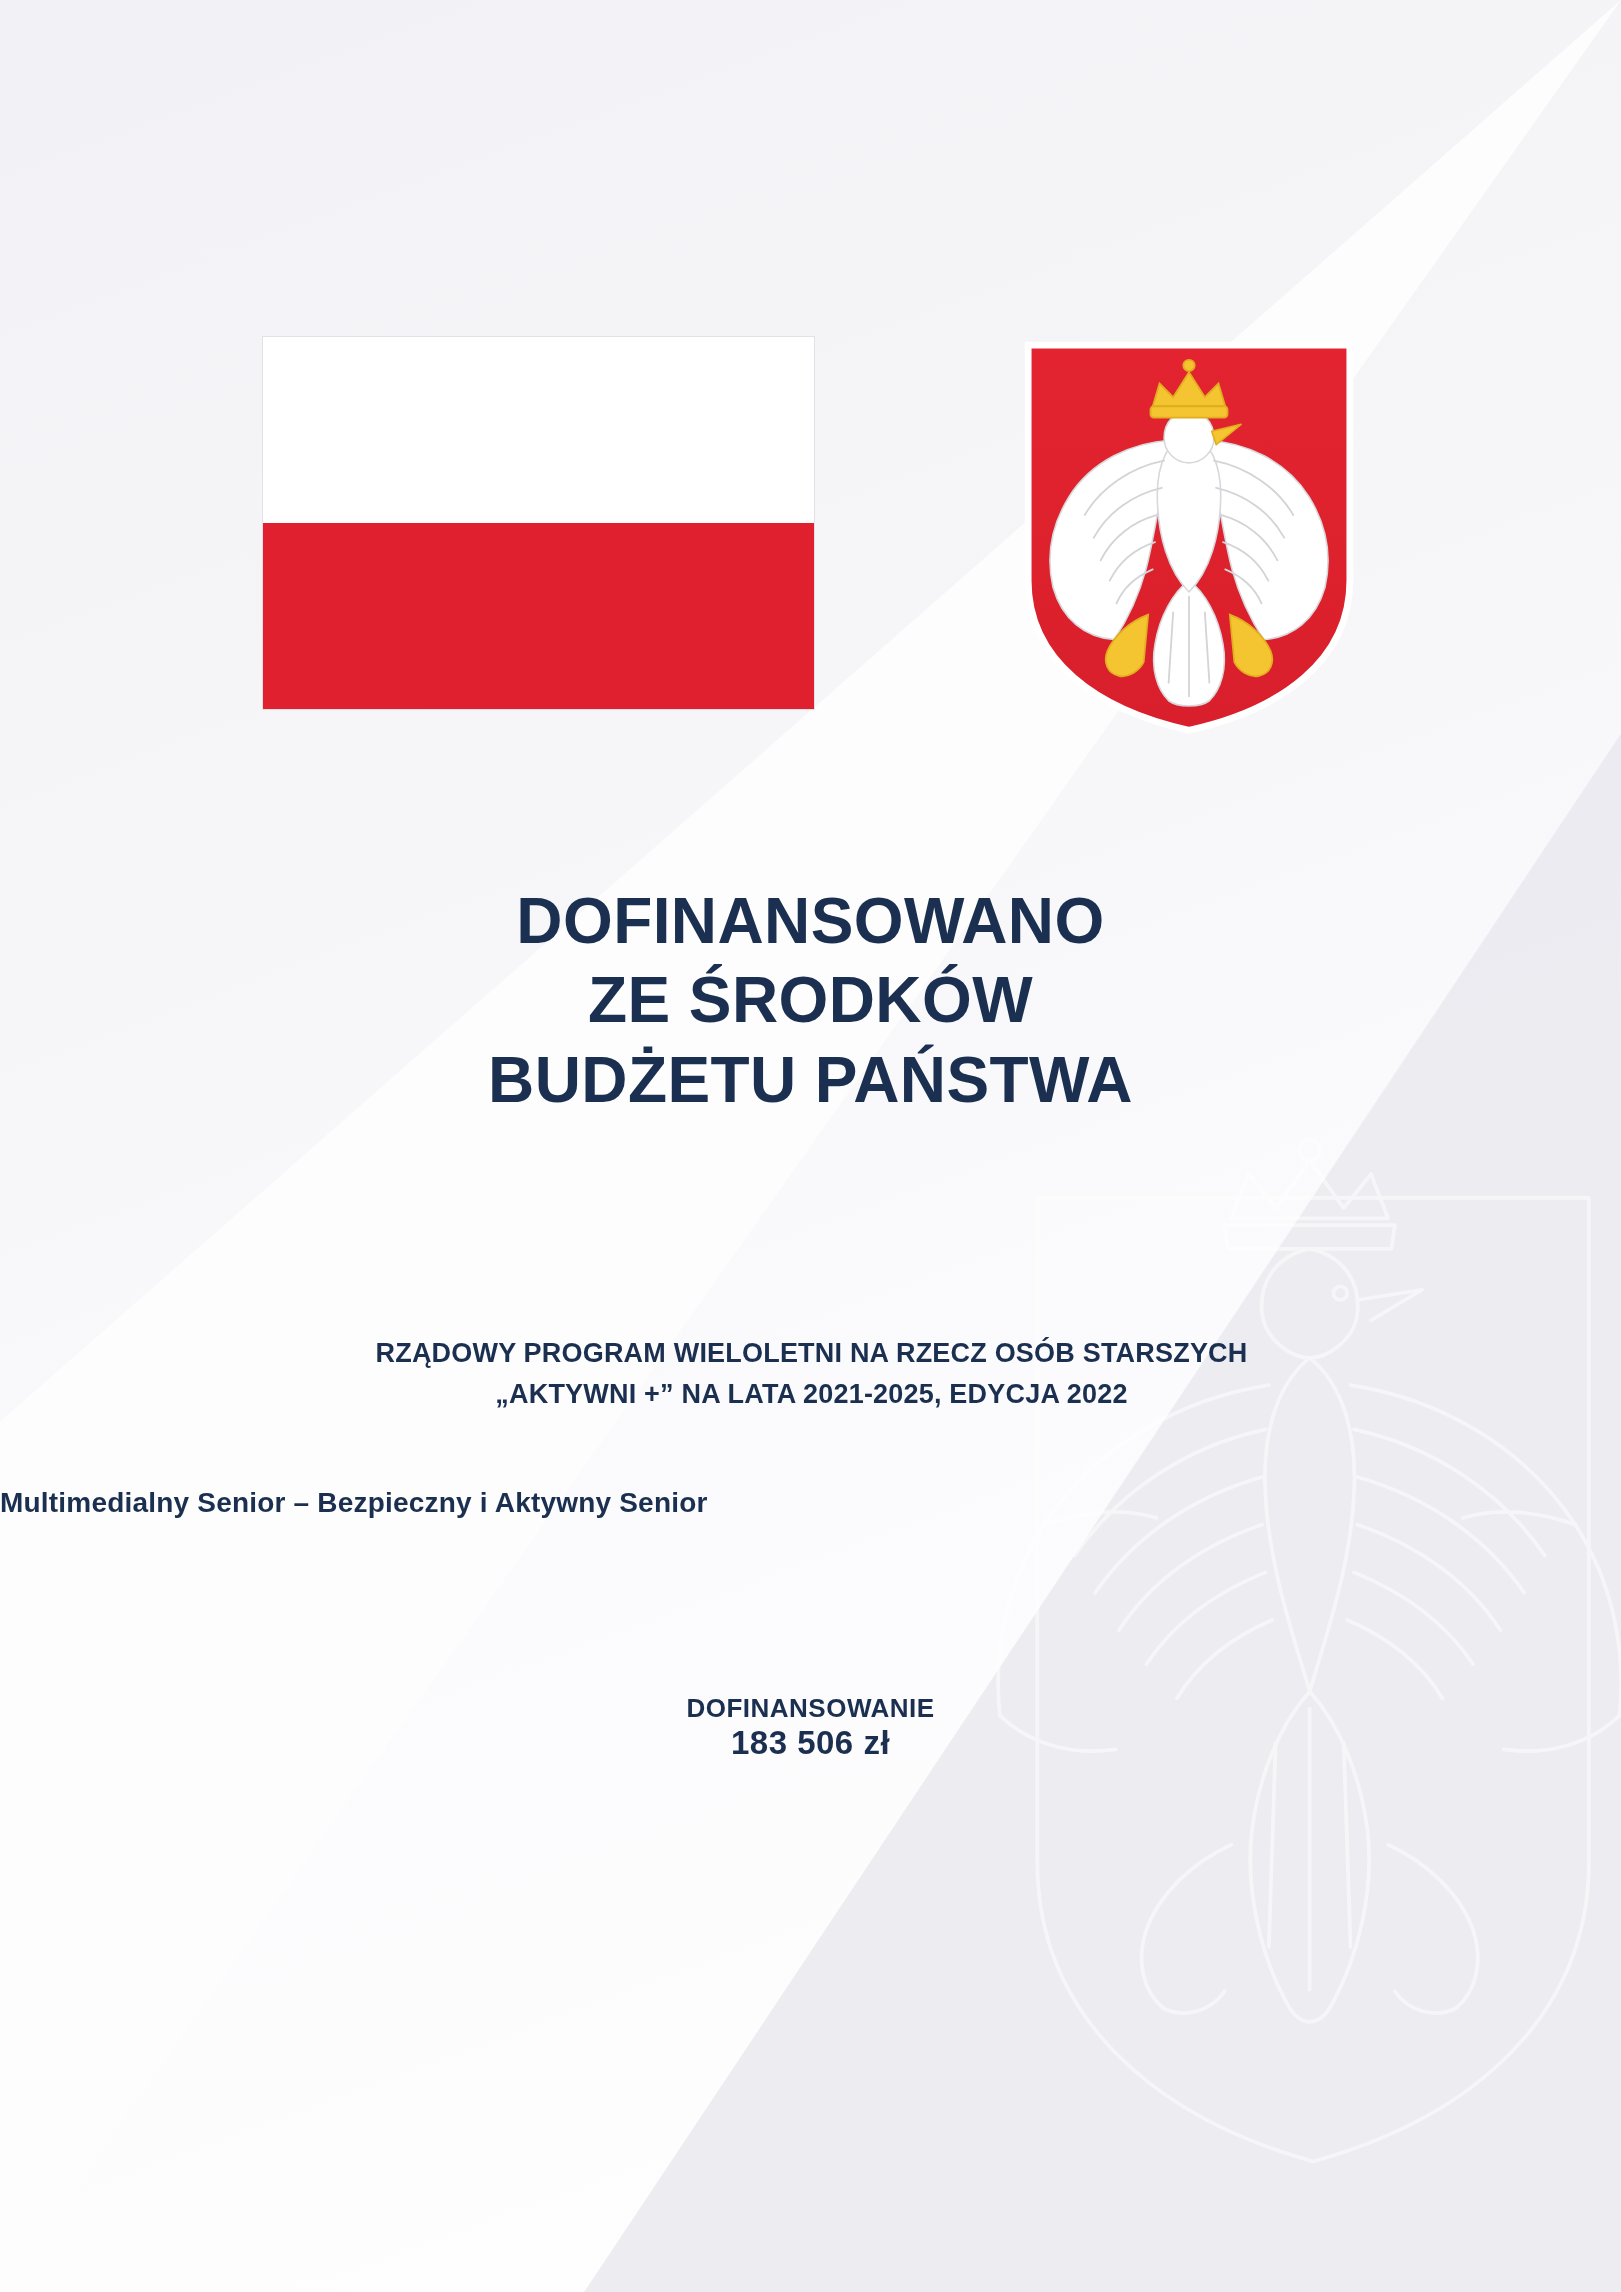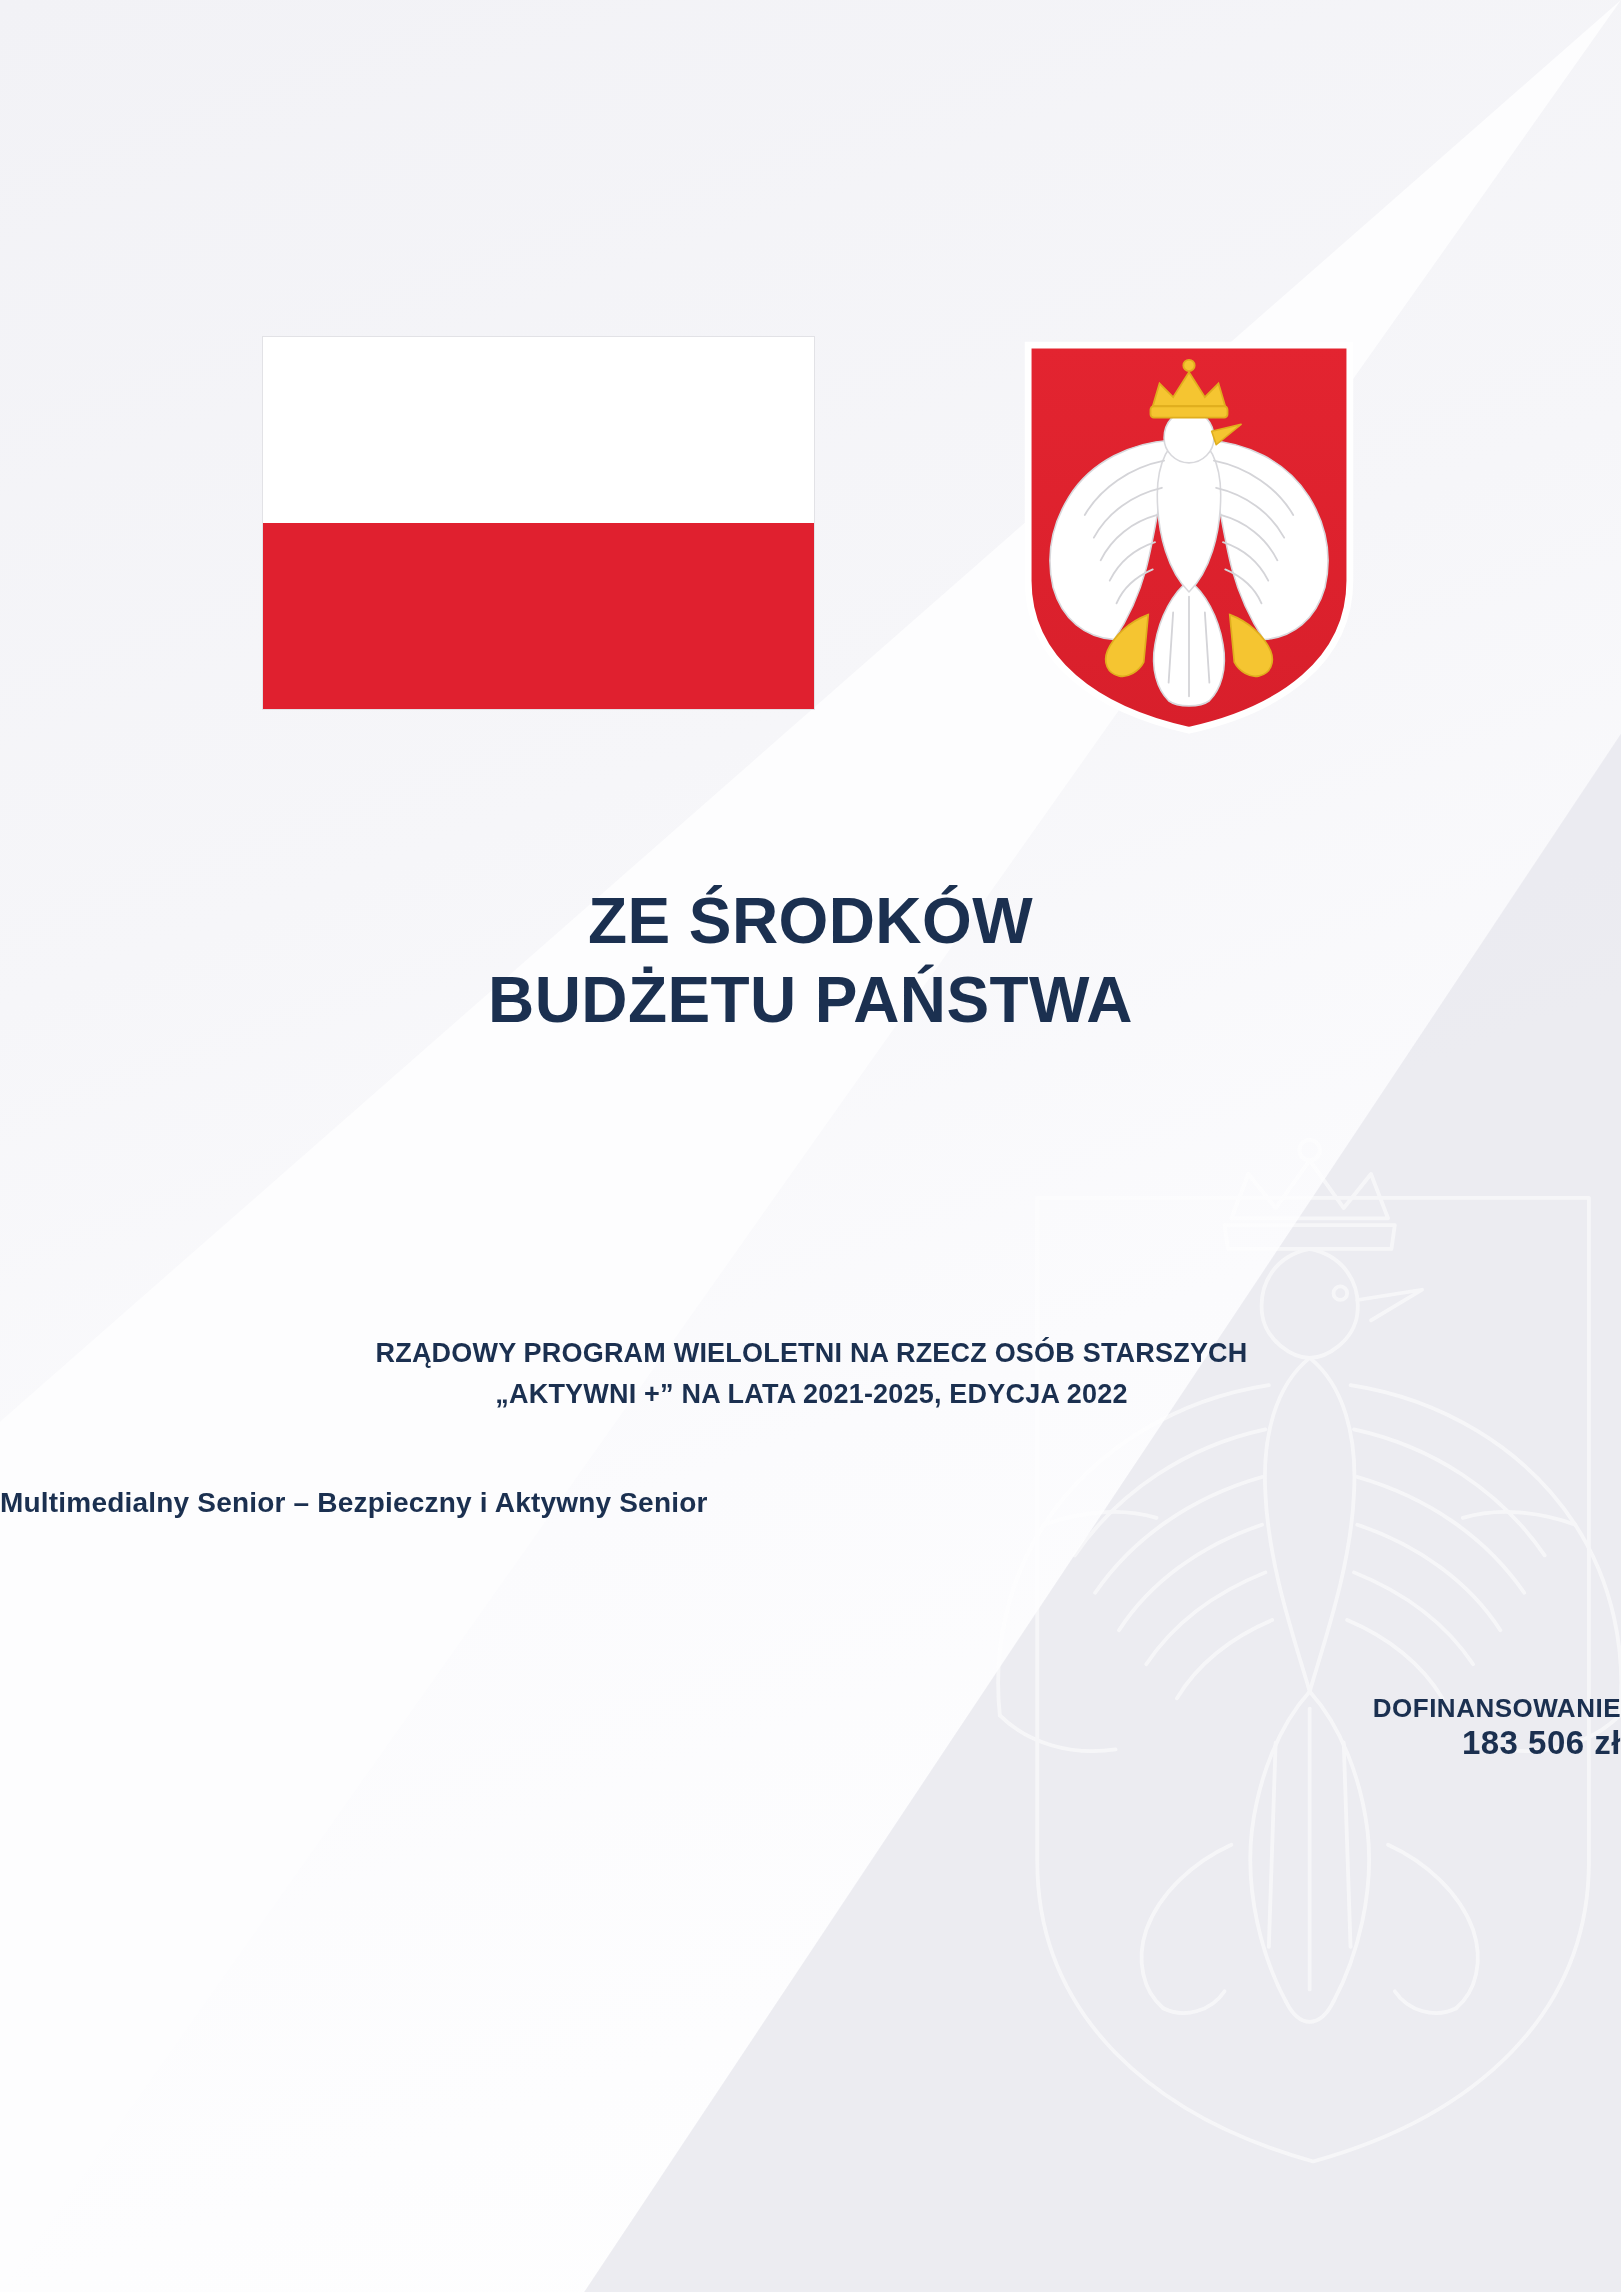--- a/index.html
+++ b/index.html
@@ -135,21 +135,21 @@
     font-size: 28px;
     letter-spacing: 0.2px;
   }
 
   
   .figures {
     position: absolute;
     top: 1666px;
     left: 0;
     width: 100%;
-    text-align: right;
+    text-align: center;
     color: #1b3050;
   }
   .figures .label {
     font-weight: bold;
     font-size: 26px;
     letter-spacing: 0.5px;
     margin-top: 27px;
   }
   .figures .value {
     font-weight: bold;
@@ -273,20 +273,21 @@
 
           <g fill="#f5c531" stroke="#e0ae1e" stroke-width="1.5">
             <path d="M114 246 C98 252 84 264 78 278 C74 288 78 298 88 300 C96 302 106 296 110 288 Z"></path>
             <path d="M186 246 C202 252 216 264 222 278 C226 288 222 298 212 300 C204 302 194 296 190 288 Z"></path>
           </g>
         </svg>
       </div>
     </div>
 
     <div class="headline">
+      <div>DOFINANSOWANO</div>
       <div>ZE ŚRODKÓW</div>
       <div>BUDŻETU PAŃSTWA</div>
     </div>
 
     <div class="program">
       <div>RZĄDOWY PROGRAM WIELOLETNI  NA RZECZ OSÓB STARSZYCH</div>
       <div>„AKTYWNI +” NA LATA 2021-2025, EDYCJA 2022</div>
     </div>
 
     <div class="project-title">Multimedialny Senior – Bezpieczny i Aktywny Senior</div>

